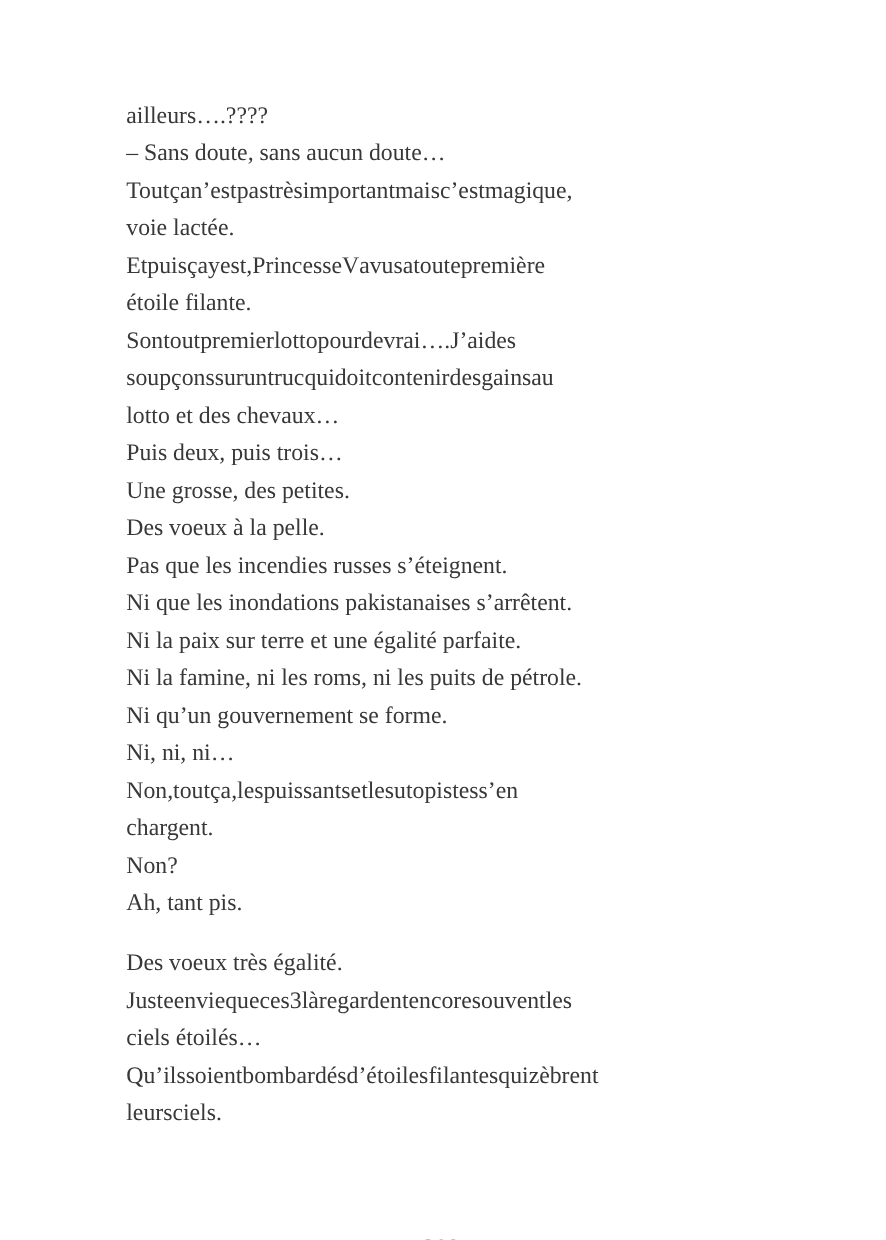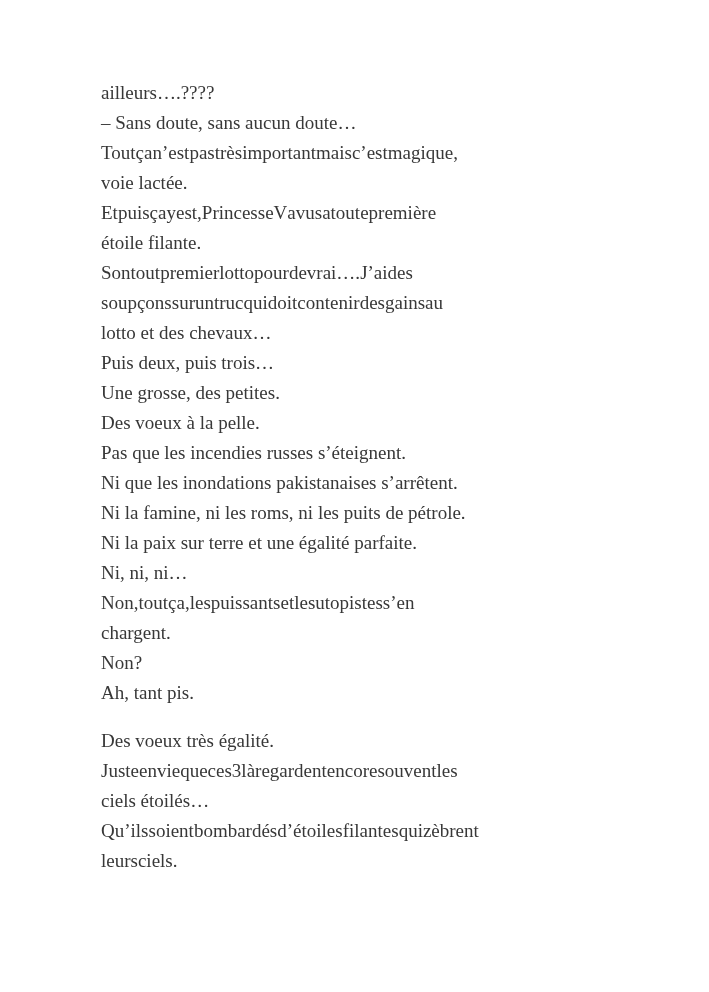--- a/index.html
+++ b/index.html
@@ -114,22 +114,23 @@
         <span>des</span>
         <span>gains</span>
         <span>au</span>
       </div>
       <div class="line">lotto et des chevaux…</div>
       <div class="line">Puis deux, puis trois…</div>
       <div class="line">Une grosse, des petites.</div>
       <div class="line">Des voeux à la pelle.</div>
       <div class="line">Pas que les incendies russes s’éteignent.</div>
       <div class="line">Ni que les inondations pakistanaises s’arrêtent.</div>
+      <div class="line">Ni la paix sur terre et une égalité parfaite.</div>
       <div class="line">Ni la famine, ni les roms, ni les puits de pétrole.</div>
-      <div class="line">Ni la paix sur terre et une égalité parfaite.</div>
+      <div class="line">Ni qu’un gouvernement se forme.</div>
       <div class="line">Ni, ni, ni…</div>
       <div class="line j">
         <span>Non,</span>
         <span>tout</span>
         <span>ça,</span>
         <span>les</span>
         <span>puissants</span>
         <span>et</span>
         <span>les</span>
         <span>utopistes</span>

